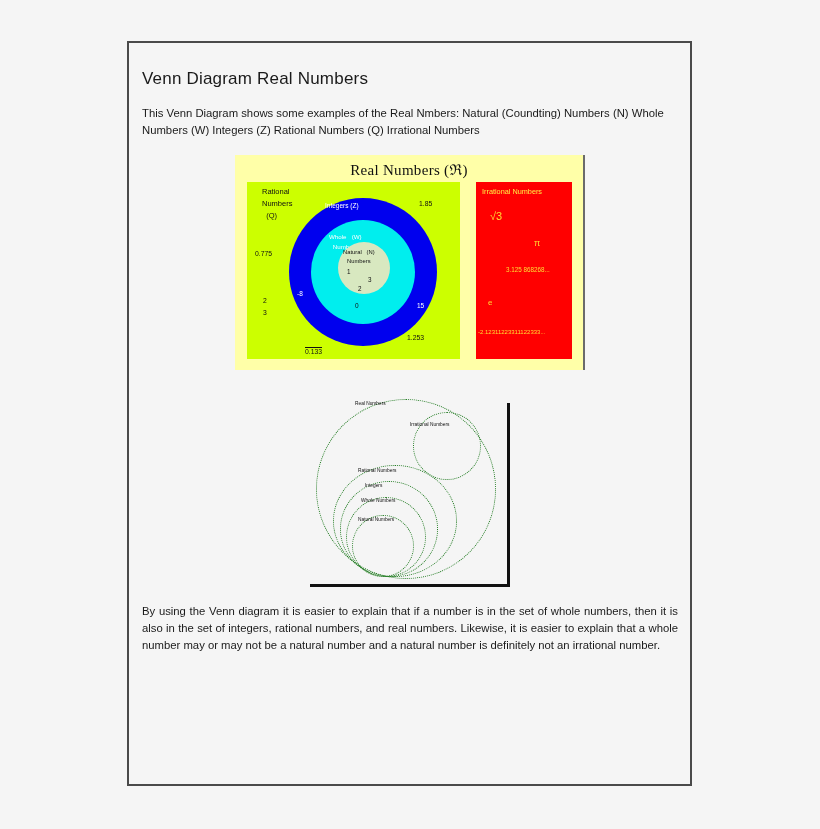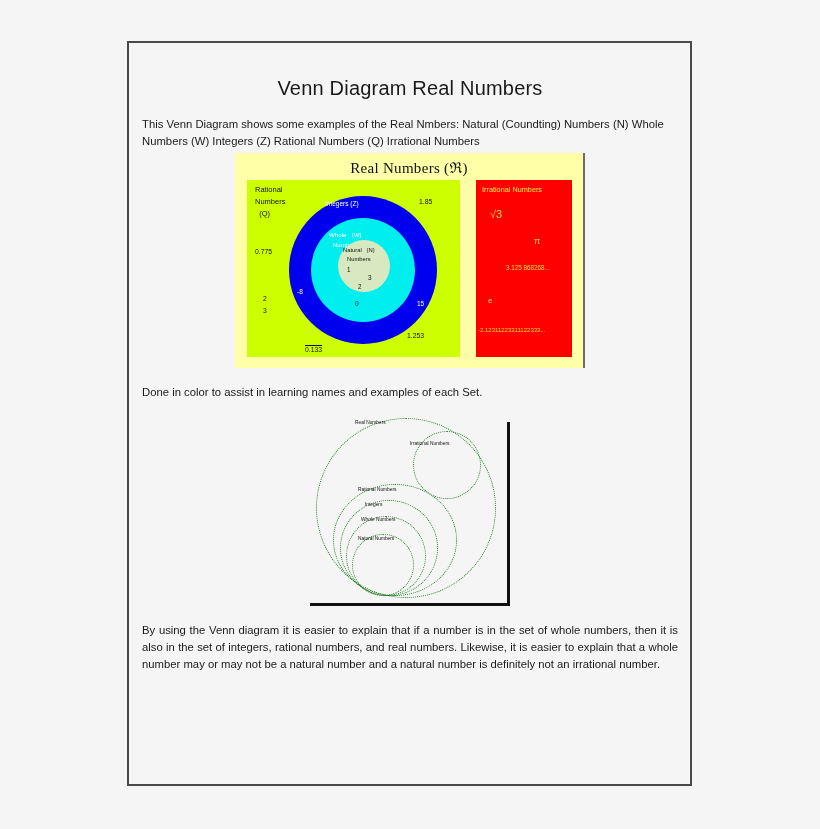--- a/index.html
+++ b/index.html
@@ -23,47 +23,46 @@
     border: 2px solid #4a4a4a;
     background: #f5f5f5;
     box-sizing: border-box;
   }
 
   .page-inner {
     padding: 22px 12px 0 13px;
   }
 
   .doc-title {
-    font-size: 20px;
+    font-size: 17px;
     font-weight: normal;
     color: #1a1a1a;
-    margin: 12px 0 16px 0;
+    margin: 4px 0 16px 0;
     letter-spacing: 0.2px;
-    text-align: center;
   }
 
   .para {
     font-size: 11.3px;
     line-height: 1.48;
     color: #1a1a1a;
     margin: 0;
   }
 
   .para-intro { margin-bottom: 2px; }
 
   .caption {
     font-size: 11.3px;
     color: #1a1a1a;
     margin: 18px 0 0 0;
   }
 
   
   .fig1-wrap {
     width: 350px;
-    margin: 4px auto;
+    margin: 17px auto;
     position: relative;
   }
   .fig1 {
     position: relative;
     width: 350px;
     height: 215px;
     background: #ffffa8;
     border-right: 2px solid #6b6b6b;
     box-sizing: border-box;
     overflow: hidden;
@@ -91,21 +90,21 @@
   }
   .irrational-panel {
     position: absolute;
     right: 0; top: 0;
     width: 96px; height: 177px;
     background: #ff0000;
   }
   .lbl { position: absolute; white-space: pre; }
 
   .rational-title {
-    left: 8px; top: 4px;
+    left: 15px; top: 4px;
     font-size: 7.5px; color: #111; line-height: 1.55;
   }
   .irr-title {
     left: 6px; top: 5px;
     font-size: 7.3px; color: #ffee44;
   }
   .irr-item { color: #ffdd33; font-size: 7px; }
   .irr-sqrt { left: 14px; top: 28px; font-size: 11px; }
   .irr-pi   { left: 58px; top: 56px; font-size: 9px; }
   .irr-dec  { left: 30px; top: 84px; font-size: 6.3px; }
@@ -270,21 +269,20 @@
             <div class="lbl irr-item irr-pi">π</div>
             <div class="lbl irr-item irr-dec">3.125 868268...</div>
             <div class="lbl irr-item irr-e">e</div>
             <div class="lbl irr-item irr-neg">-2.12311223311122333...</div>
           </div>
 
         </div>
       </div>
     </div>
 
-    <p class="caption">Done in color to assist in learning names and examples of each Set.</p>
 
     <div class="fig2-wrap">
       <div class="fig2">
         <div class="axis-v"></div>
         <div class="axis-h"></div>
 
         <div class="dcirc c-real"></div>
         <div class="dcirc c-irr"></div>
         <div class="dcirc c-rat"></div>
         <div class="dcirc c-int"></div>

